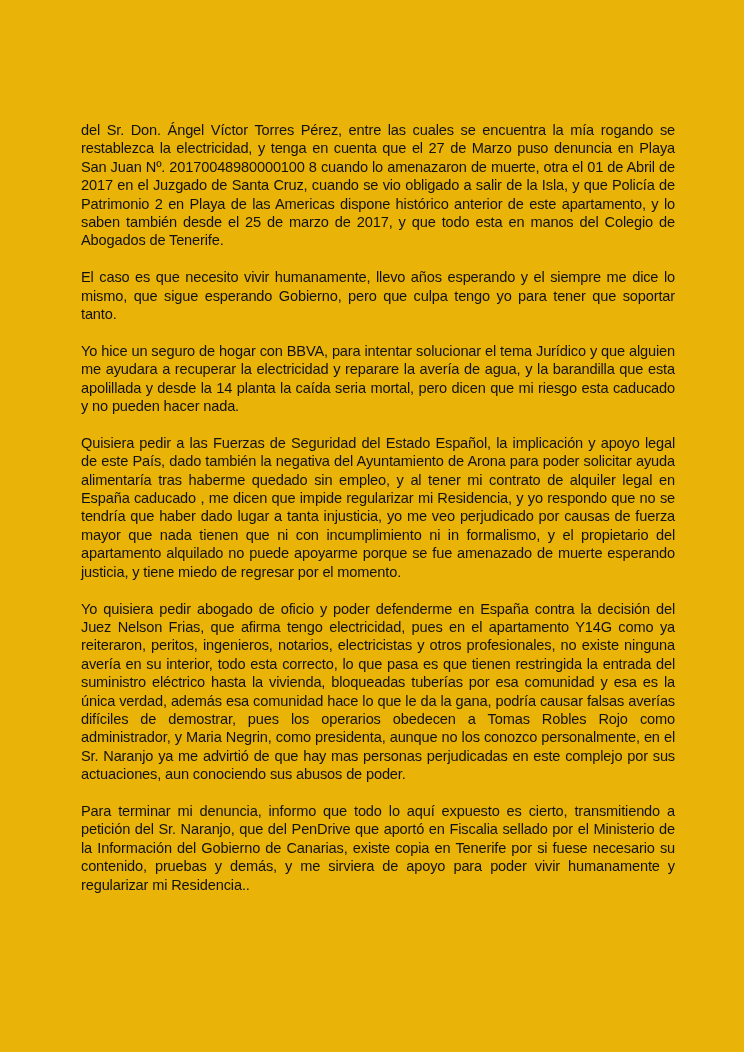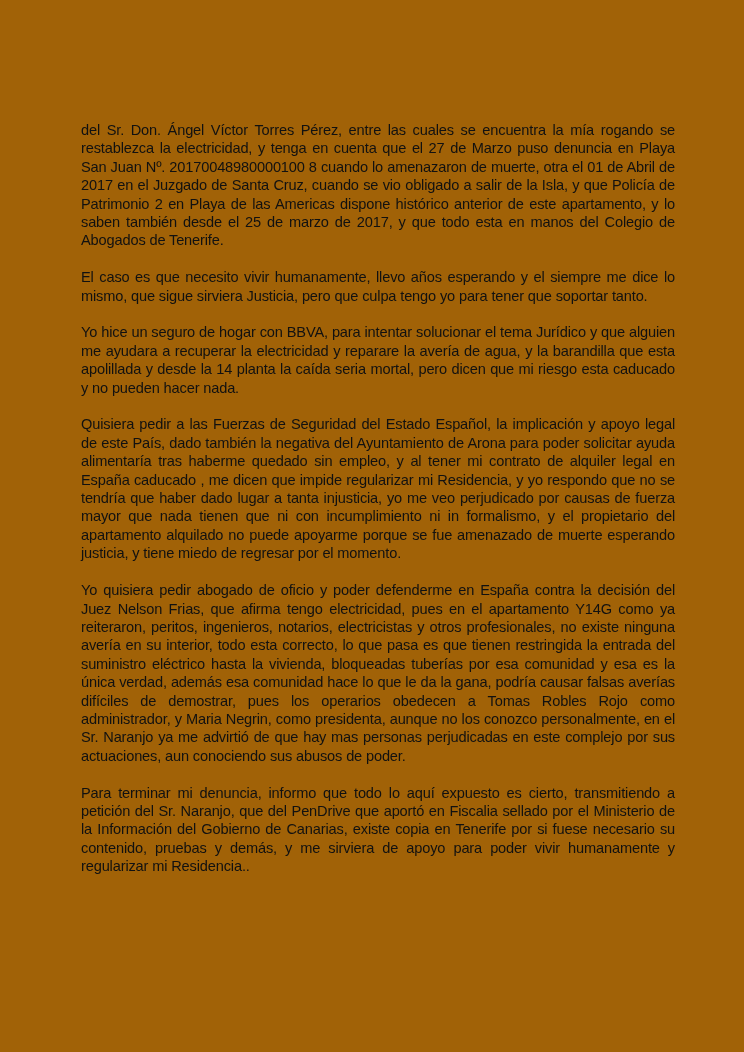--- a/index.html
+++ b/index.html
@@ -12,21 +12,21 @@
       height: 1052px;
       position: relative;
       overflow: hidden;
     }
     .page {
       position: absolute;
       left: 0;
       top: 0;
       width: 744px;
       height: 1052px;
-      background: #a16207;
+      background: #eab308;
     }
     .content {
       position: absolute;
       left: 81px;
       top: 121px;
       width: 594px;
       font-family: "Liberation Sans", sans-serif;
       font-size: 14.6px;
       line-height: 18.4px;
       color: #111111;
@@ -39,19 +39,19 @@
     .para.last-left {
       text-align-last: left;
     }
   </style>
 </head>
 <body>
 
 <div class="page">
   <div class="content">
     <p class="para last-left">del Sr. Don. Ángel Víctor Torres Pérez, entre las cuales se encuentra la mía rogando se restablezca la electricidad, y tenga en cuenta que el 27 de Marzo puso denuncia en Playa San Juan Nº. 20170048980000100 8 cuando lo amenazaron de muerte, otra el 01 de Abril de 2017 en el Juzgado de Santa Cruz, cuando se vio obligado a salir de la Isla, y que Policía de Patrimonio 2 en Playa de las Americas dispone histórico anterior de este apartamento, y lo saben también desde el 25 de marzo de 2017, y que todo esta en manos del Colegio de Abogados de Tenerife.</p>
-    <p class="para last-left">El caso es que necesito vivir humanamente, llevo años esperando y el siempre me dice lo mismo, que sigue sirviera Justicia, pero que culpa tengo yo para tener que soportar tanto.</p>
+    <p class="para last-left">El caso es que necesito vivir humanamente, llevo años esperando y el siempre me dice lo mismo, que sigue esperando Gobierno, pero que culpa tengo yo para tener que soportar tanto.</p>
     <p class="para last-left">Yo hice un seguro de hogar con BBVA, para intentar solucionar el tema Jurídico y que alguien me ayudara a recuperar la electricidad y reparare la avería de agua, y la barandilla que esta apolillada y desde la 14 planta la caída seria mortal, pero dicen que mi riesgo esta caducado y no pueden hacer nada.</p>
     <p class="para last-left">Quisiera pedir a las Fuerzas de Seguridad del Estado Español, la implicación y apoyo legal de este País, dado también la negativa del Ayuntamiento de Arona para poder solicitar ayuda alimentaría tras haberme quedado sin empleo, y al tener mi contrato de alquiler legal en España caducado , me dicen que impide regularizar mi Residencia, y yo respondo que no se tendría que haber dado lugar a tanta injusticia, yo me veo perjudicado  por causas de fuerza mayor que nada tienen que ni con incumplimiento ni in formalismo, y el propietario del apartamento alquilado no puede apoyarme porque se fue amenazado de muerte esperando justicia, y tiene miedo de regresar por el momento.</p>
     <p class="para last-left">Yo quisiera pedir abogado de oficio y poder defenderme en España contra la decisión del Juez Nelson Frias, que afirma tengo electricidad, pues en el apartamento Y14G como ya reiteraron, peritos, ingenieros, notarios, electricistas y otros profesionales, no existe ninguna avería en su interior, todo esta correcto, lo que pasa es que tienen restringida la entrada del suministro eléctrico hasta la vivienda, bloqueadas tuberías por esa comunidad  y esa es la única verdad, además esa comunidad hace lo que le da la gana, podría causar falsas averías difíciles de demostrar, pues  los operarios obedecen a Tomas Robles Rojo como administrador, y Maria Negrin, como presidenta, aunque no los conozco personalmente, en el Sr. Naranjo ya me advirtió de que hay mas personas perjudicadas en este complejo por sus actuaciones, aun conociendo sus abusos de poder.</p>
     <p class="para last-left">Para terminar mi denuncia, informo que todo lo aquí expuesto es cierto, transmitiendo  a petición del Sr. Naranjo, que del  PenDrive que aportó en Fiscalia sellado por el Ministerio de la Información del Gobierno de Canarias,  existe copia en Tenerife por si fuese necesario su contenido, pruebas y demás, y me sirviera de apoyo para poder vivir humanamente y regularizar mi Residencia..</p>
   </div>
 </div>
 
 </body></html>

